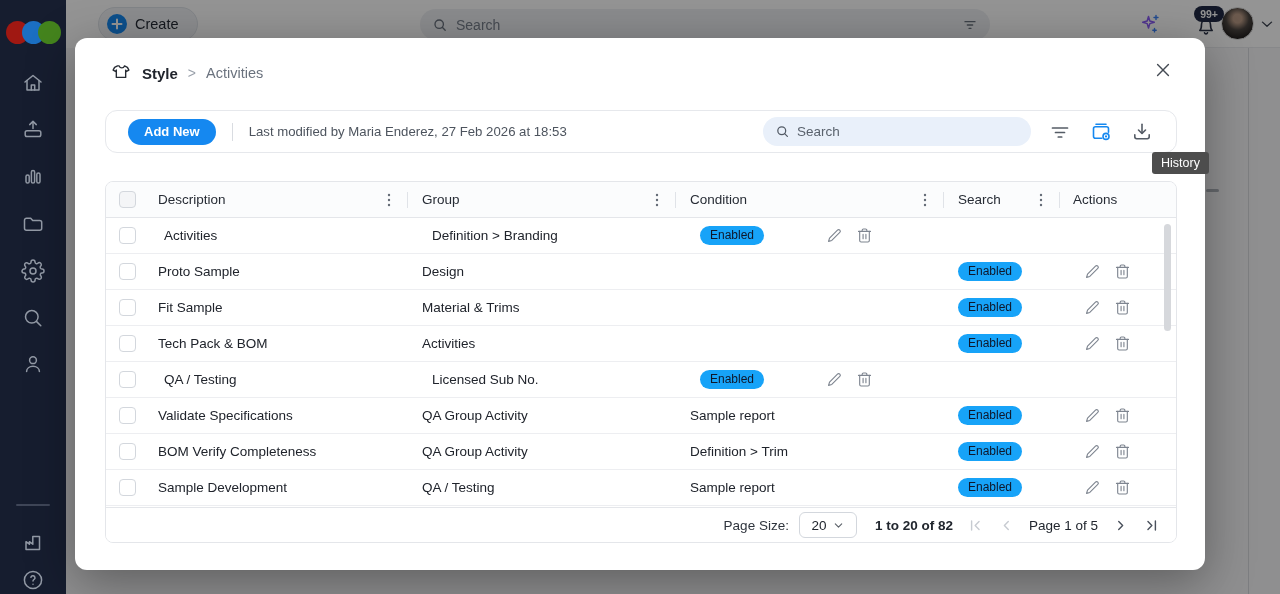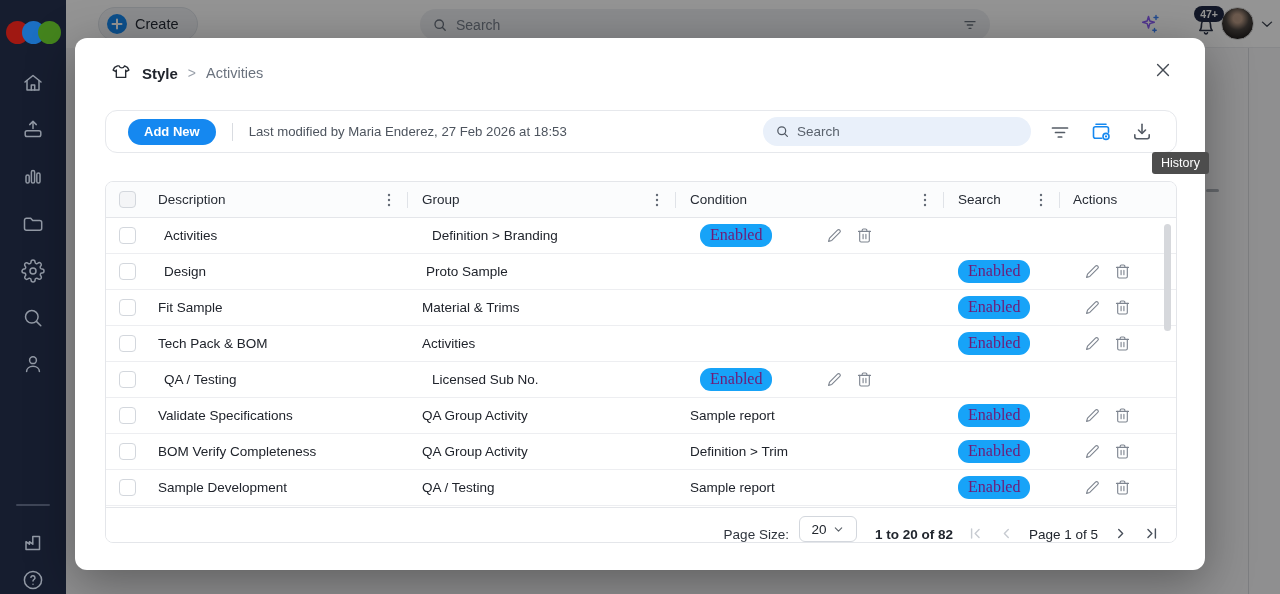--- a/index.html
+++ b/index.html
@@ -79,27 +79,27 @@
   .c-group { width:268px; flex:none; padding-left:14px; }
   .c-cond { width:268px; flex:none; padding-left:14px; }
   .c-status { width:116px; flex:none; padding-left:14px; }
   .c-actions { flex:1; padding-left:24px; gap:13px; }
   .thead .cell { color:#272c35; font-weight:500; }
   .thead .hsep::after { content:""; position:absolute; right:0; top:10px; width:1px; height:16px; background:#e0e3e8; }
   .kebab { position:absolute; right:10px; top:9px; width:18px; height:18px; color:#646b76; }
   .kebab svg { width:18px; height:18px; }
   .cb { width:17px; height:17px; border:1.5px solid #d3d7dd; border-radius:4px; background:#fff; flex:none; }
   .cb.hd { background:#f4f5f7; }
-  .badge { color:#701a75; font-size:16px; padding:3px 10px 4px; border-radius:11px; line-height:1;font-family:Liberation Serif, serif; }
+  .badge { color:#0f172a; font-size:12px; padding:3px 10px 4px; border-radius:11px; line-height:1; }
   .act { width:17px; height:17px; color:#7e8590; }
   .act svg { width:17px; height:17px; display:block; }
   .scroll-thumb { position:absolute; right:5px; top:42px; width:7px; height:107px; background:#d6d8dc; border-radius:4px; z-index:3; }
 
   
-  .pager { height:35px; flex:none; border-top:1px solid #e4e6ea; display:flex; align-items:flex-end; justify-content:flex-end;
+  .pager { height:35px; flex:none; border-top:1px solid #e4e6ea; display:flex; align-items:center; justify-content:flex-end;
     gap:14px; padding-right:16px; font-size:13.5px; color:#21262e; background:#fff; }
   .pg-label { color:#2e343d; }
   .pg-select { width:58px; height:26px; border:1px solid #d3d7dd; border-radius:6px; display:flex; align-items:center;
     justify-content:center; gap:7px; font-size:13.5px; color:#21262e; margin-left:-4px; }
   .pg-select svg { width:11px; height:11px; color:#5a6068; }
   .pg-range { font-weight:bold; margin-left:4px; }
   .pg-ico { width:17px; height:17px; }
   .pg-ico svg { width:17px; height:17px; display:block; }
   .pg-disabled { color:#c7cbd1; }
   .pg-active { color:#4a515c; }
@@ -191,21 +191,21 @@
         <path d="M4.5 7h15M8 12h8M10.5 17h3"></path>
       </svg>
   </div>
   <span class="tb-icon" style="right:128px" data-interactable="true">
     <svg viewBox="0 0 24 24" fill="none" stroke-linejoin="round">
         <path d="M10.5 4.5 11.8 9l4.5 1.3-4.5 1.3-1.3 4.5-1.3-4.5-4.5-1.3L9.2 9z" stroke="#8b5cf6" stroke-width="1.5"></path>
         <path d="M18 3.5v4M16 5.5h4" stroke="#3b82f6" stroke-width="1.4" stroke-linecap="round"></path>
         <path d="M16.5 16.5v3.4M14.8 18.2h3.4" stroke="#3b82f6" stroke-width="1.4" stroke-linecap="round"></path>
       </svg>
   </span>
-  <span class="bell-badge" data-interactable="false">47+</span>
+  <span class="bell-badge" data-interactable="false">99+</span>
   <span class="tb-icon" style="right:72px;top:14px" data-interactable="true">
     <svg viewBox="0 0 24 24" fill="none" stroke="#2b3347" stroke-width="1.6" stroke-linecap="round" stroke-linejoin="round">
         <path d="M5.8 16.5c1.6-1.5 1.7-3.6 1.7-6.1a4.5 4.5 0 0 1 9 0c0 2.5.1 4.6 1.7 6.1z"></path>
         <path d="M10.5 18.8a1.6 1.6 0 0 0 3 0"></path>
       </svg>
   </span>
   <span class="avatar" data-interactable="true"></span>
   <span class="tb-icon" style="right:8px;top:15px" data-interactable="true">
     <svg viewBox="0 0 24 24" fill="none" stroke="#3a414e" stroke-width="1.8" stroke-linecap="round" stroke-linejoin="round" style="width:18px;height:18px">
         <path d="m6 9.5 6 5.5 6-5.5"></path>
@@ -341,25 +341,25 @@
                 <path d="M10 10.5v6M14 10.5v6"></path>
               </svg>
       </span>
     </div>
   </div>
 
   <div class="trow" data-interactable="false">
     <div class="cell c-cb">
             <span class="cb" data-interactable="true"></span>
           </div>
-    <div class="cell c-group" data-interactable="false">
-            <span>Design</span>
-          </div>
     <div class="cell c-desc" data-interactable="false">
             <span>Proto Sample</span>
+          </div>
+    <div class="cell c-group" data-interactable="false">
+            <span>Design</span>
           </div>
     <div class="cell c-cond" data-interactable="false">
             <span></span>
           </div>
     <div class="cell c-status" data-interactable="false">
       <span class="badge" data-interactable="false" style="background:#17a3f8">Enabled</span>
     </div>
     <div class="cell c-actions" data-interactable="false">
       <span class="act" data-interactable="true">
         <svg viewBox="0 0 24 24" fill="none" stroke="currentColor" stroke-width="1.6" stroke-linecap="round" stroke-linejoin="round">

